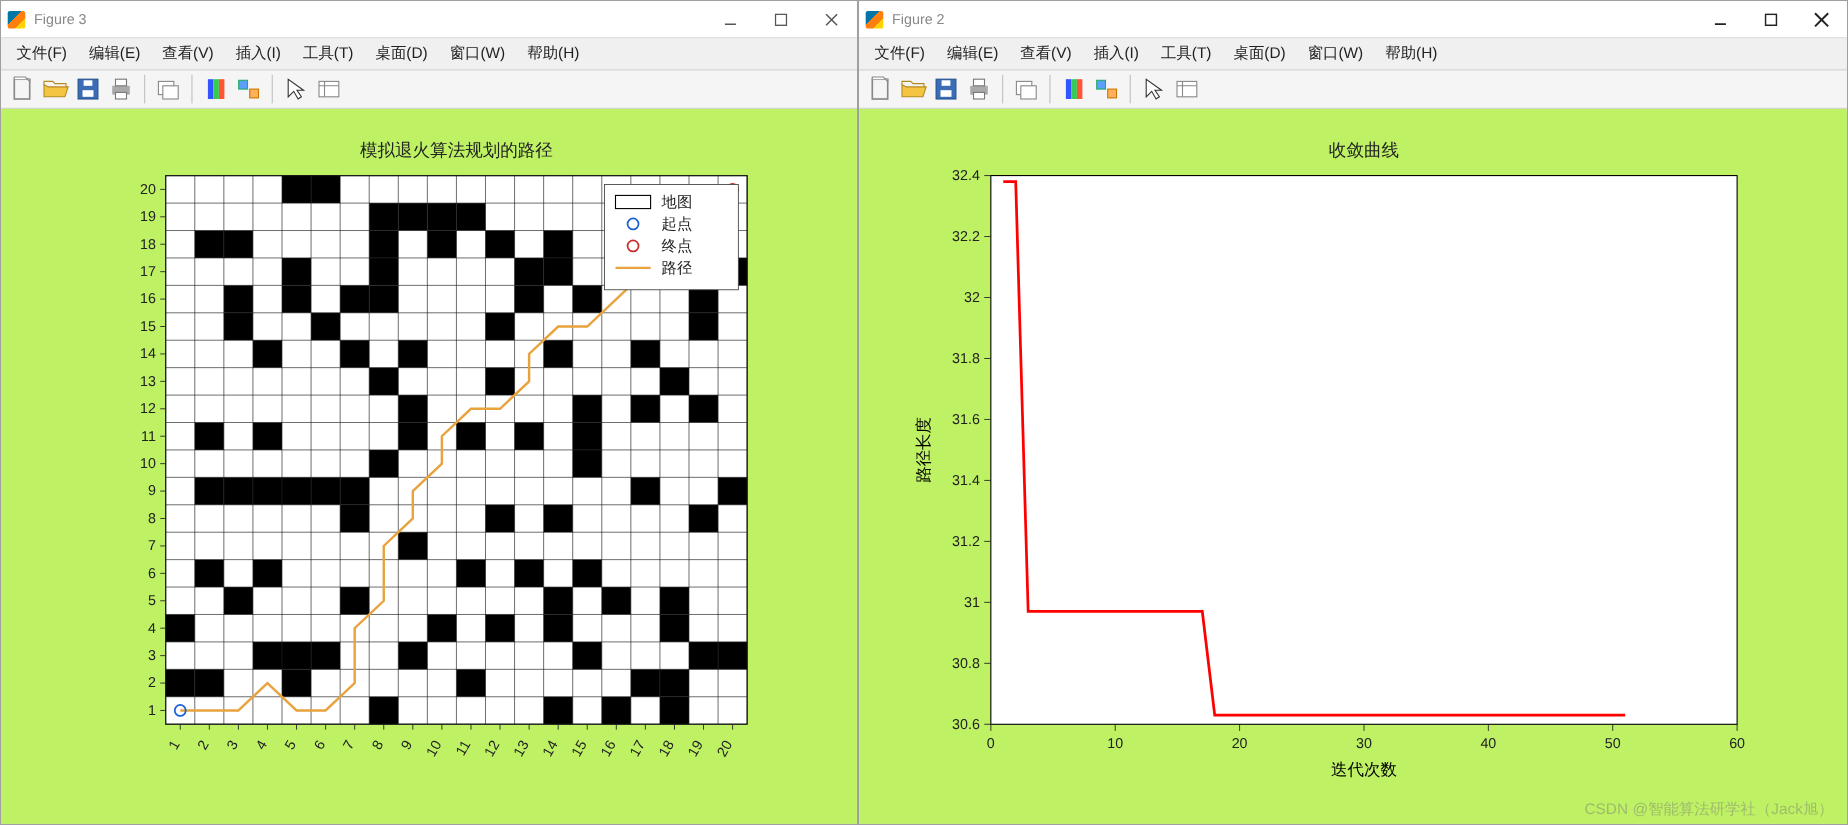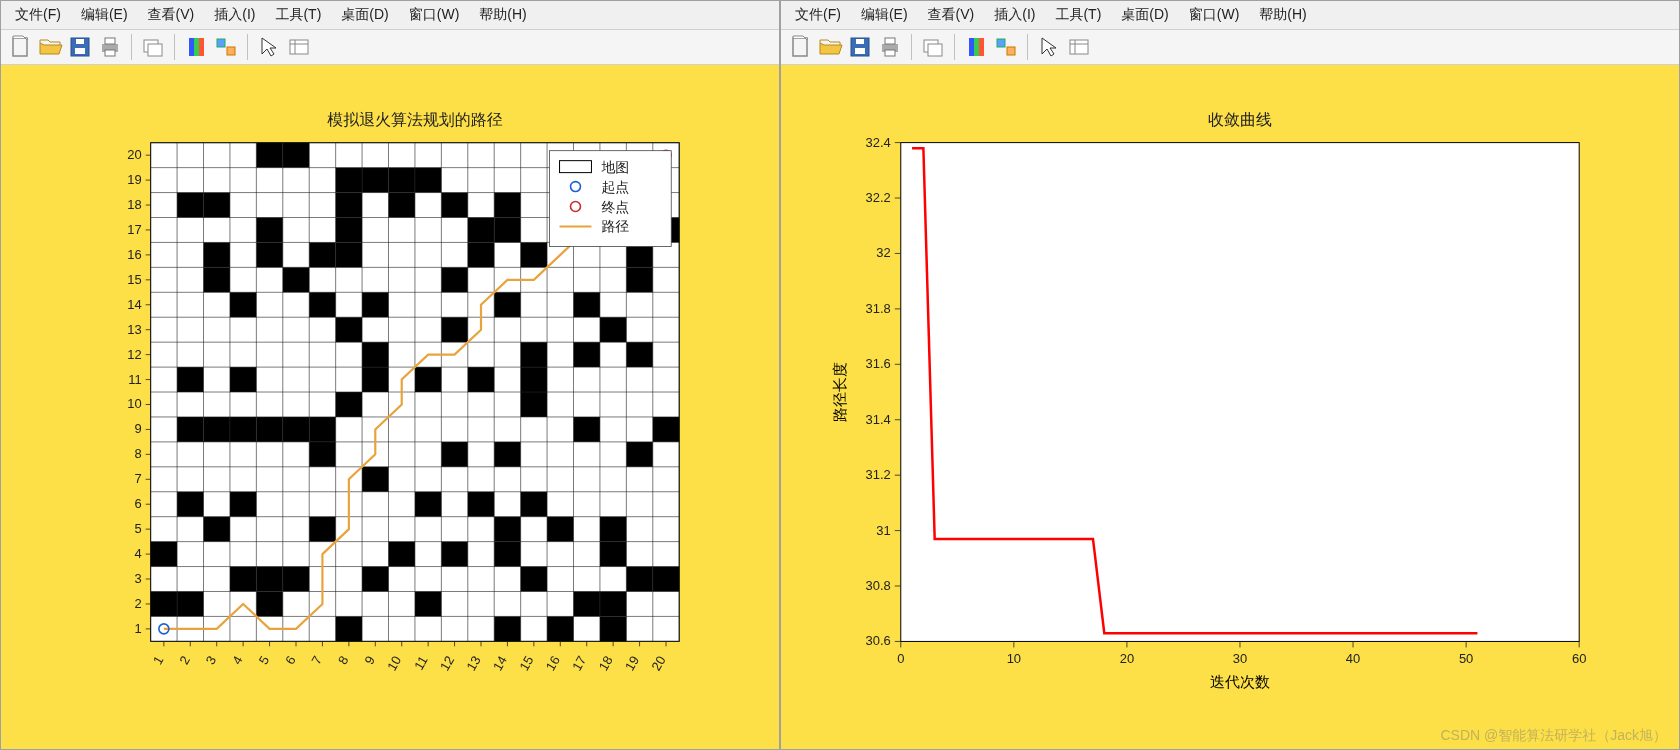--- a/index.html
+++ b/index.html
@@ -53,40 +53,63 @@
     background: #f5f5f5;
     padding: 0 4px;
   }
   .tbtn {
     width: 28px; height: 28px;
     display: flex; align-items: center; justify-content: center;
     margin: 0 1px;
   }
   .tsep { width: 1px; height: 26px; background: #c0c0c0; margin: 0 6px; }
   .plotarea {
-    flex: 1; position: relative; background: #fde047;
+    flex: 1; position: relative; background: #bef264;
     padding: 10px 20px 20px 20px;
   }
   svg.plot { width: 100%; height: 100%; }
   .chart-title { font-size: 16px; fill: #222; text-anchor: middle; }
   .axis text { font-size: 13px; fill: #222; }
   .axis line, .axis path { stroke: #222; stroke-width: 0.8; }
   .legend-box { fill: #fff; stroke: #444; stroke-width: 0.8; }
   .legend-text { font-size: 14px; fill: #222; }
   .watermark {
     position: absolute; right: 12px; bottom: 4px;
     color: rgba(120,120,120,0.45); font-size: 14px;
     pointer-events: none;
     margin-top: 48px;
   }
 </style>
 </head>
 <body>
 
 <div class="figwin" id="fig3">
+  <div class="titlebar">
+    <span class="appicon"></span>
+    <span class="title">Figure 3</span>
+    <span class="spacer"></span>
+    <div class="winbtns">
+      <div class="winbtn">
+          <svg width="12" height="12">
+            <line x1="1" y1="10" x2="11" y2="10" stroke="#555" stroke-width="1.4"></line>
+          </svg>
+        </div>
+      <div class="winbtn">
+          <svg width="12" height="12">
+            <rect x="1" y="1" width="10" height="10" fill="none" stroke="#555" stroke-width="1.2"></rect>
+          </svg>
+        </div>
+      <div class="winbtn">
+          <svg width="12" height="12">
+            <line x1="1" y1="1" x2="11" y2="11" stroke="#555" stroke-width="1.4"></line>
+            <line x1="11" y1="1" x2="1" y2="11" stroke="#555" stroke-width="1.4"></line>
+          </svg>
+        </div>
+    </div>
+  </div>
   <div class="menubar">
     <span class="menuitem">文件(F)</span>
     <span class="menuitem">编辑(E)</span>
     <span class="menuitem">查看(V)</span>
     <span class="menuitem">插入(I)</span>
     <span class="menuitem">工具(T)</span>
     <span class="menuitem">桌面(D)</span>
     <span class="menuitem">窗口(W)</span>
     <span class="menuitem">帮助(H)</span>
   </div>
@@ -387,20 +410,43 @@
         <text x="582" y="89" class="legend-text">起点</text>
         <circle cx="556" cy="104" r="5" fill="none" stroke="#cc2b2b" stroke-width="1.6"></circle>
         <text x="582" y="109" class="legend-text">终点</text>
         <line x1="540" y1="124" x2="572" y2="124" stroke="#e8a33d" stroke-width="2"></line>
         <text x="582" y="129" class="legend-text">路径</text>
       </svg>
   </div>
 </div>
 
 <div class="figwin" id="fig2">
+  <div class="titlebar">
+    <span class="appicon"></span>
+    <span class="title">Figure 2</span>
+    <span class="spacer"></span>
+    <div class="winbtns">
+      <div class="winbtn">
+          <svg width="12" height="12">
+            <line x1="1" y1="10" x2="11" y2="10" stroke="#222" stroke-width="1.6"></line>
+          </svg>
+        </div>
+      <div class="winbtn">
+          <svg width="12" height="12">
+            <rect x="1" y="1" width="10" height="10" fill="none" stroke="#222" stroke-width="1.4"></rect>
+          </svg>
+        </div>
+      <div class="winbtn">
+          <svg width="14" height="14">
+            <line x1="1" y1="1" x2="13" y2="13" stroke="#222" stroke-width="1.8"></line>
+            <line x1="13" y1="1" x2="1" y2="13" stroke="#222" stroke-width="1.8"></line>
+          </svg>
+        </div>
+    </div>
+  </div>
   <div class="menubar">
     <span class="menuitem">文件(F)</span>
     <span class="menuitem">编辑(E)</span>
     <span class="menuitem">查看(V)</span>
     <span class="menuitem">插入(I)</span>
     <span class="menuitem">工具(T)</span>
     <span class="menuitem">桌面(D)</span>
     <span class="menuitem">窗口(W)</span>
     <span class="menuitem">帮助(H)</span>
   </div>

